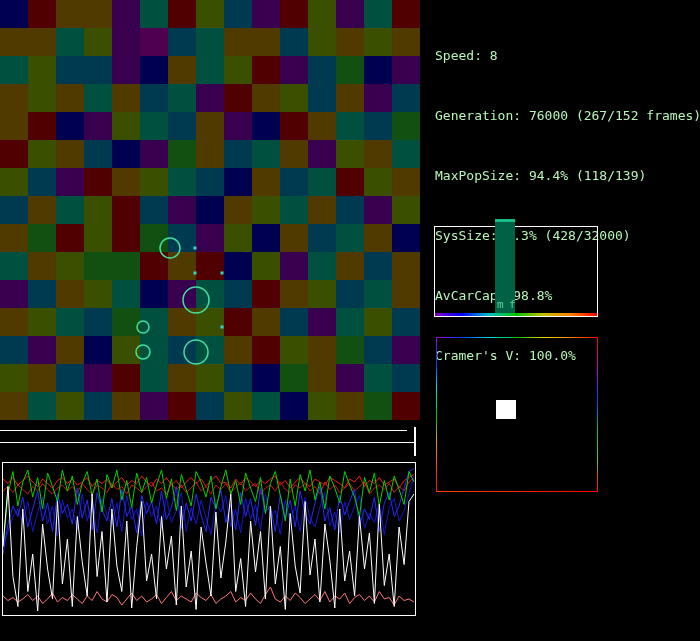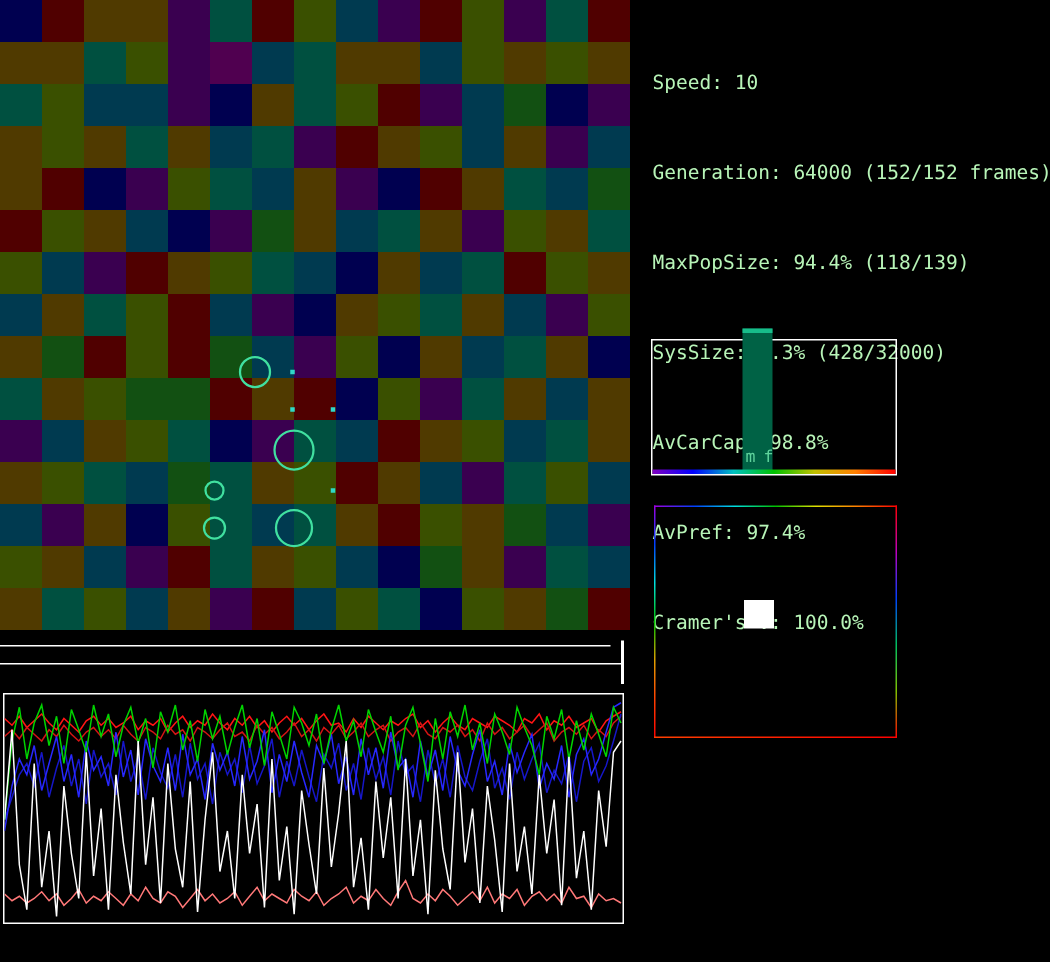--- a/index.html
+++ b/index.html
@@ -266,26 +266,25 @@
     <circle cx="143" cy="327" r="6" fill="none" stroke="#40e0a0" stroke-width="1.5"></circle>
     <circle cx="143" cy="352" r="7" fill="none" stroke="#40e0a0" stroke-width="1.5"></circle>
     <circle cx="196" cy="352" r="12" fill="none" stroke="#40e0a0" stroke-width="1.5"></circle>
     <rect x="193.5" y="246.5" width="3" height="3" fill="#30d8c8"></rect>
     <rect x="193.5" y="271.5" width="3" height="3" fill="#30d8c8"></rect>
     <rect x="220.5" y="271.5" width="3" height="3" fill="#30d8c8"></rect>
     <rect x="220.5" y="325.5" width="3" height="3" fill="#30d8c8"></rect>
   </svg>
 
 <div id="stats-panel" class="abs" style="color: rgb(184, 245, 184);">
-  <div class="stat-line">Speed: 10</div>
-  <div class="stat-line">Generation: 64000 (152/152 frames)</div>
+  <div class="stat-line">Speed: 8</div>
+  <div class="stat-line">Generation: 76000 (267/152 frames)</div>
   <div class="stat-line">MaxPopSize: 94.4% (118/139)</div>
   <div class="stat-line">SysSize: 1.3% (428/32000)</div>
   <div class="stat-line">AvCarCap: 98.8%</div>
-  <div class="stat-line">AvPref: 97.4%</div>
   <div class="stat-line">Cramer's V: 100.0%</div>
 </div>
 
 <div id="divider-line" class="abs"></div>
 <div id="timeline-track" class="abs"></div>
 <div id="timeline-thumb" class="abs"></div>
 
 <div id="histogram-box" class="abs"></div>
 <div id="hist-bar" class="abs" style="background: rgb(0, 98, 69);"></div>
 <div id="hist-bar-cap" class="abs" style="background: rgb(23, 189, 138);"></div>

